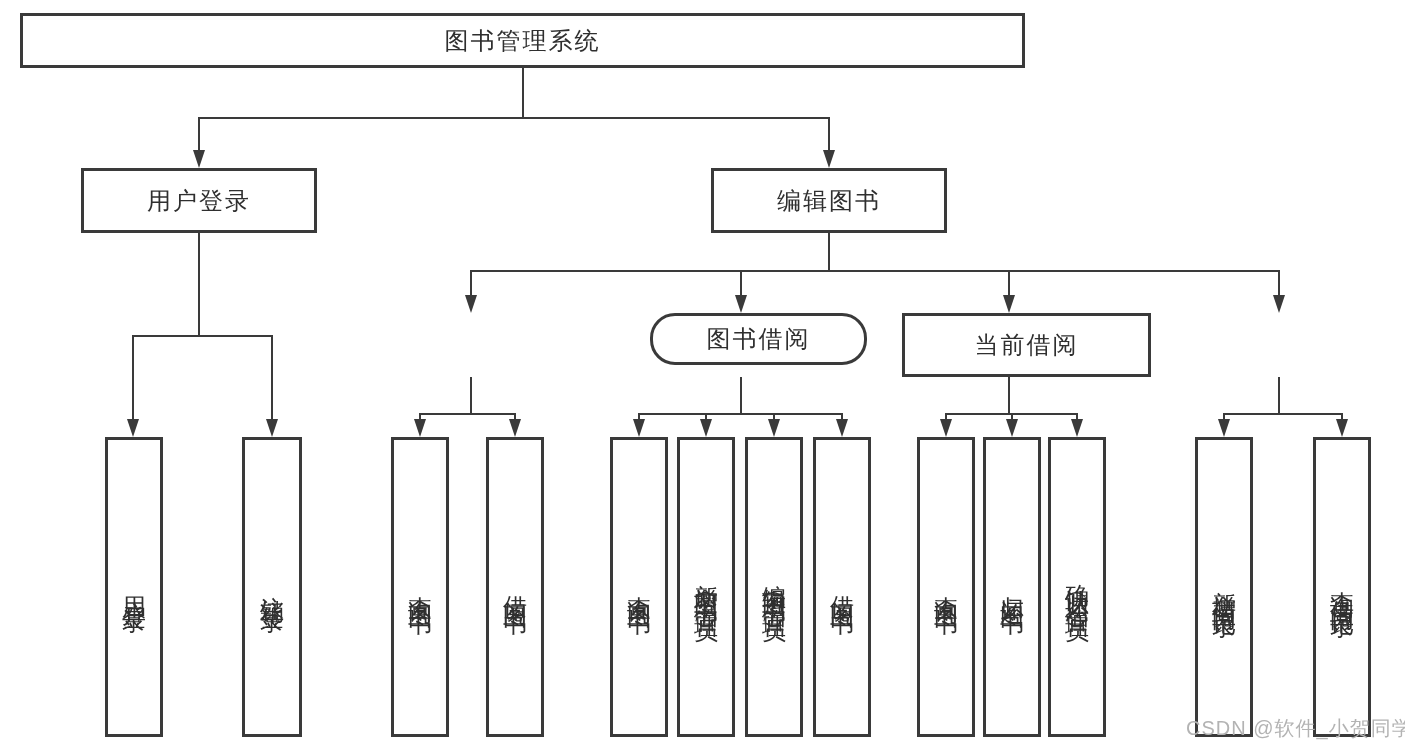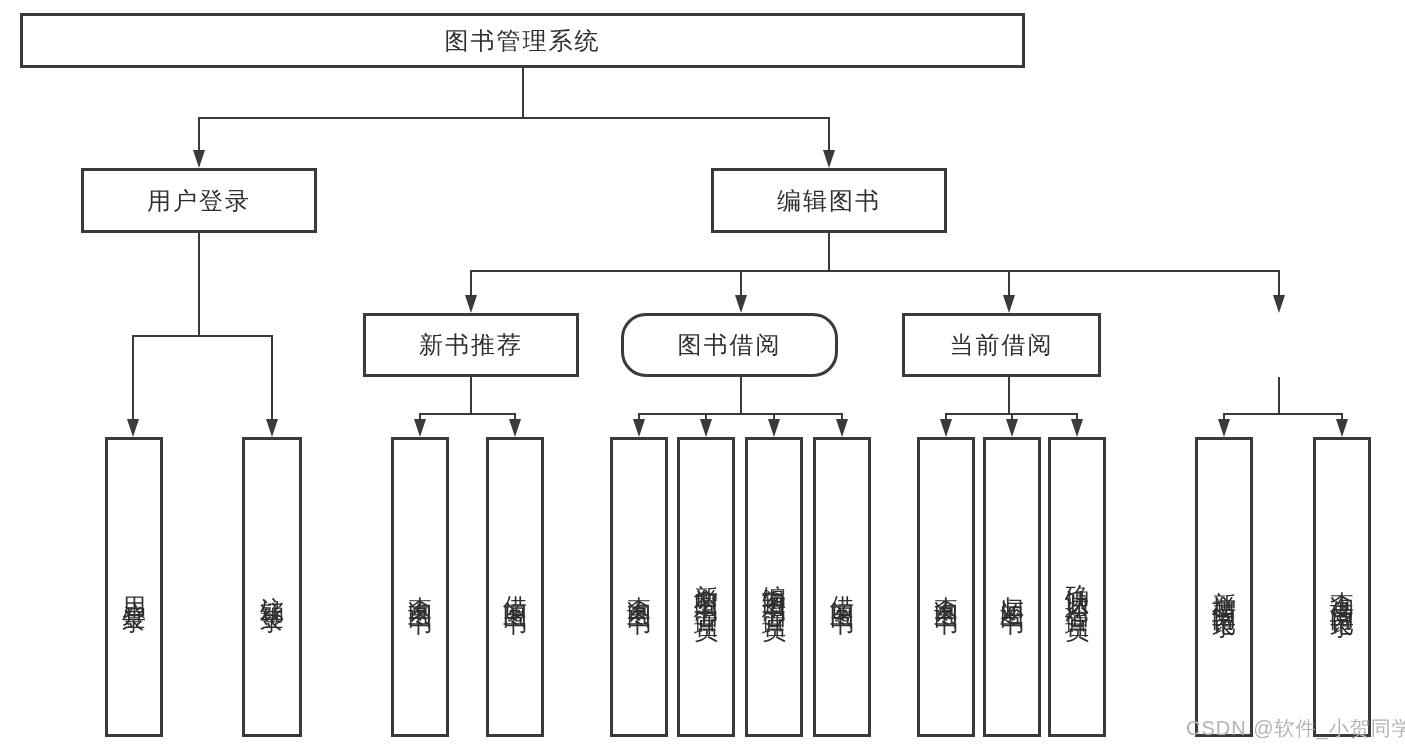--- a/index.html
+++ b/index.html
@@ -53,22 +53,22 @@
     width: 0; height: 0;
     border-left: 6px solid transparent;
     border-right: 6px solid transparent;
     border-top: 18px solid #3a3a3a;
   }
   
   #n-root        { left: 20px;  top: 13px;  width: 1005px; height: 55px; }
   #n-user-login  { left: 81px;  top: 168px; width: 236px;  height: 65px; }
   #n-book-mgmt   { left: 711px; top: 168px; width: 236px;  height: 65px; }
   #n-new-book    { left: 363px; top: 313px; width: 216px;  height: 64px; }
-  #n-borrow      { left: 621px; top: 313px; width: 217px;  height: 64px; border-radius: 25px; }
-  #n-current     { left: 902px; top: 313px; width: 199px;  height: 64px; }
+  #n-borrow      { left: 650px; top: 313px; width: 217px;  height: 52px; border-radius: 25px; }
+  #n-current     { left: 902px; top: 313px; width: 249px;  height: 64px; }
   #n-records     { left: 1173px;top: 313px; width: 212px;  height: 64px; }
 
   #l-user-login  { left: 105px; }
   #l-logout      { left: 242px; width: 60px; }
   #l-nb-query    { left: 391px; }
   #l-nb-borrow   { left: 486px; }
   #l-bb-query    { left: 610px; }
   #l-bb-add      { left: 677px; }
   #l-bb-edit     { left: 745px; }
   #l-bb-borrow   { left: 813px; }
@@ -117,21 +117,20 @@
   <div class="hl" style="left:470px; top:270px; width:810px;"></div>
   <div class="vl" style="left:470px;  top:270px; height:27px;"></div>
   <div class="vl" style="left:740px;  top:270px; height:27px;"></div>
   <div class="vl" style="left:1008px; top:270px; height:27px;"></div>
   <div class="vl" style="left:1278px; top:270px; height:27px;"></div>
   <div class="arr" style="left:465px;  top:295px;"></div>
   <div class="arr" style="left:735px;  top:295px;"></div>
   <div class="arr" style="left:1003px; top:295px;"></div>
   <div class="arr" style="left:1273px; top:295px;"></div>
 
-  <div class="box" id="n-new-book">新书推荐</div>
   <div class="box" id="n-borrow">图书借阅</div>
   <div class="box" id="n-current">当前借阅</div>
 
   <div class="vl" style="left:470px; top:377px; height:38px;"></div>
   <div class="hl" style="left:419px; top:413px; width:97px;"></div>
   <div class="vl" style="left:419px; top:413px; height:8px;"></div>
   <div class="vl" style="left:514px; top:413px; height:8px;"></div>
   <div class="arr" style="left:414px; top:419px;"></div>
   <div class="arr" style="left:509px; top:419px;"></div>
 

